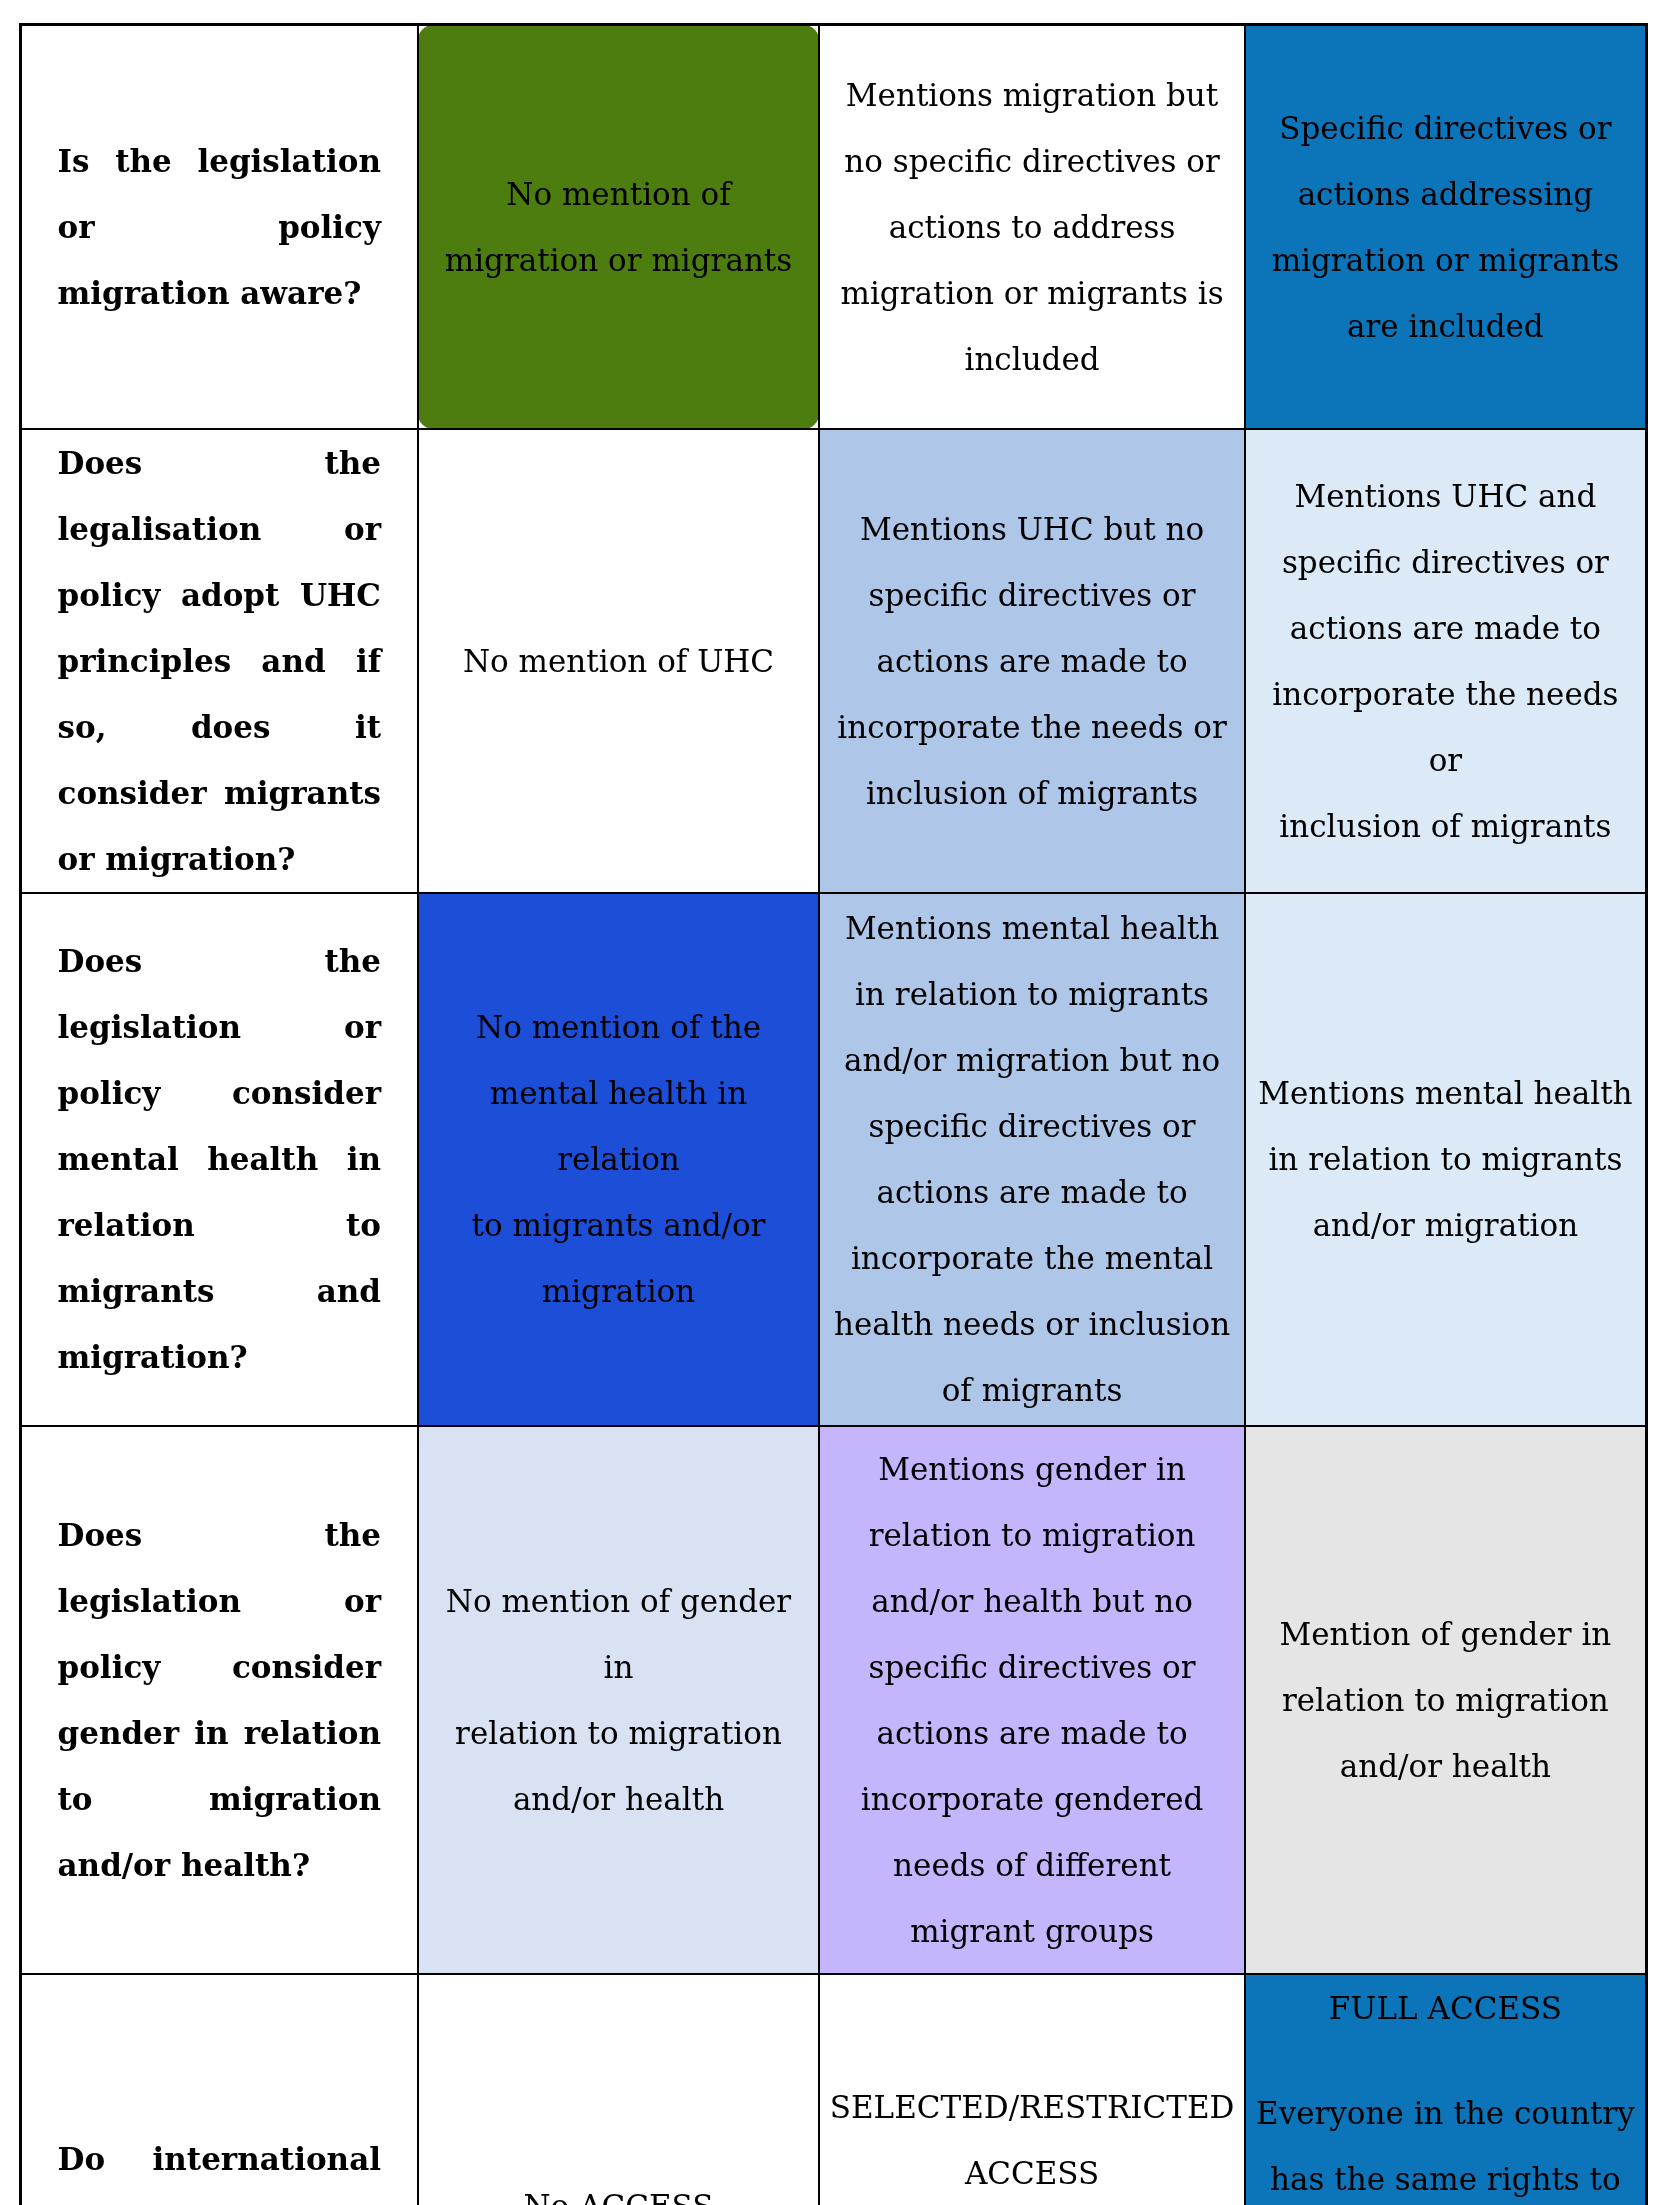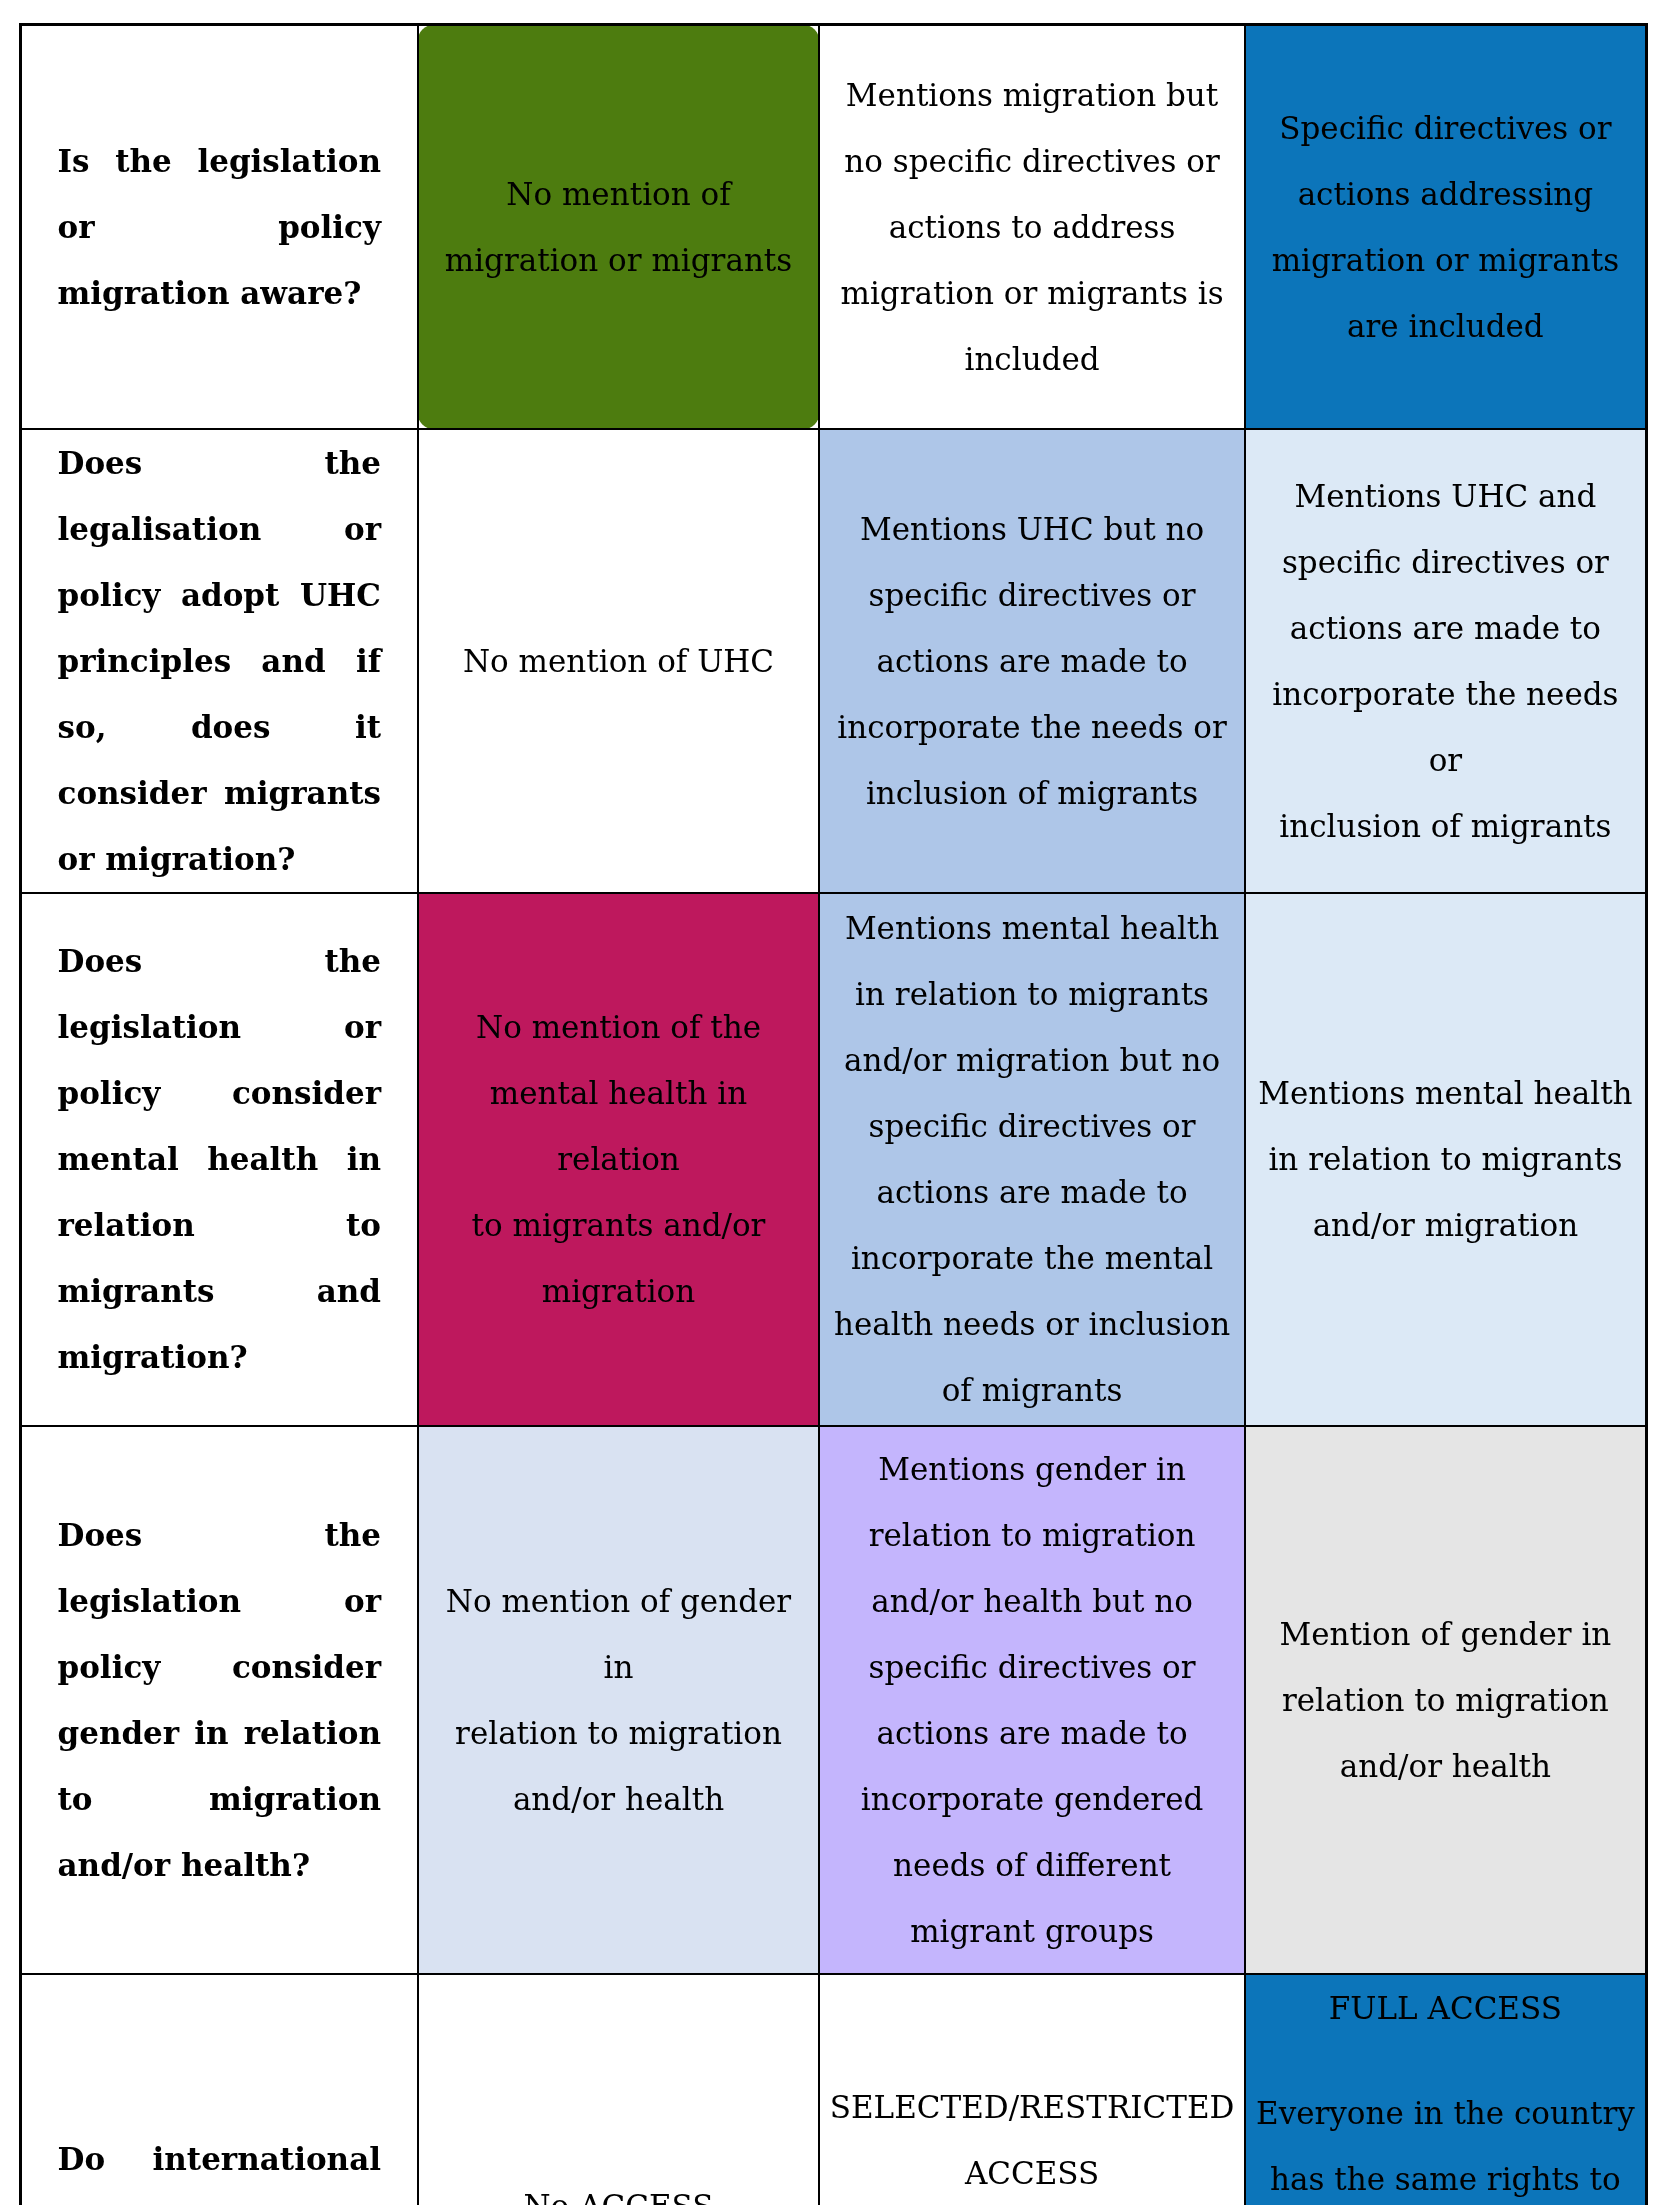--- a/index.html
+++ b/index.html
@@ -96,21 +96,21 @@
 actions are made to
 incorporate the needs or
 inclusion of migrants</div>
     </td>
   </tr>
 
   <tr class="r3">
     <td class="q">
       <div>Does the legislation or policy consider mental health in relation to migrants and migration?</div>
     </td>
-    <td class="c" style="background-color: #be185d;">
+    <td class="c" style="background-color: #1d4ed8;">
       <div class="pre">No mention of the
 mental health in relation
 to migrants and/or
 migration</div>
     </td>
     <td class="c" style="background-color: rgb(174, 198, 232);">
       <div class="pre">Mentions mental health
 in relation to migrants
 and/or migration but no
 specific directives or

